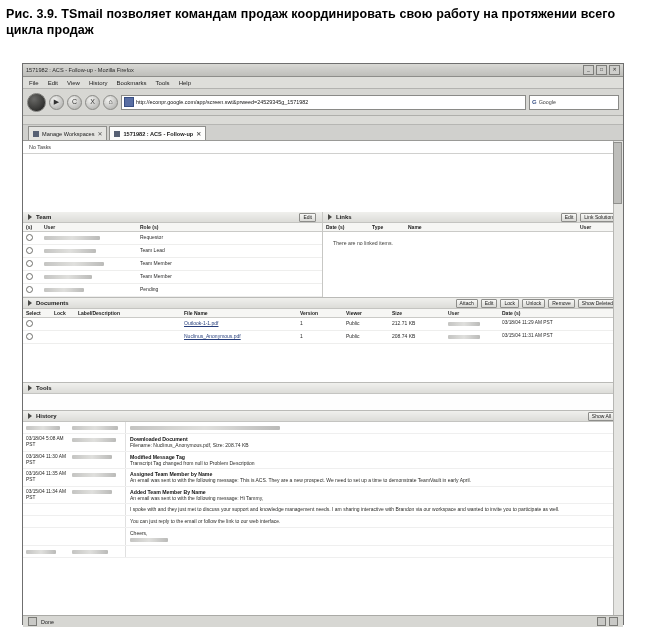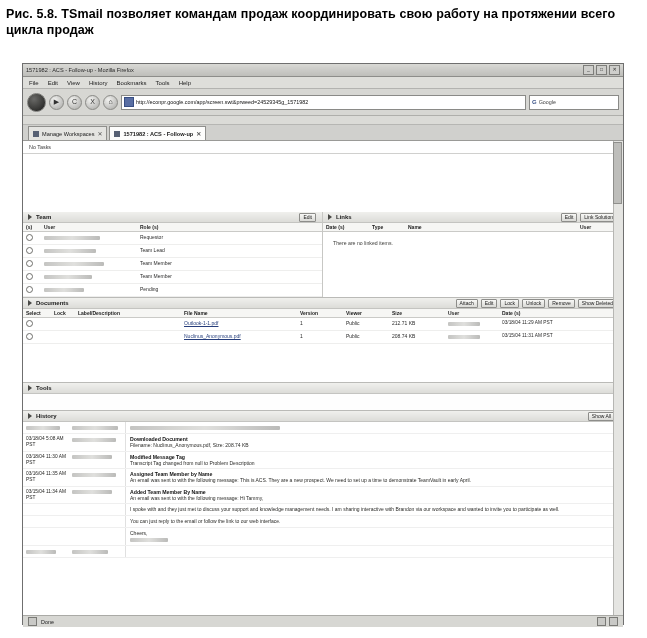--- a/index.html
+++ b/index.html
@@ -383,21 +383,21 @@
     border: 1px solid #7a7a75;
     background: #c8c8c3;
   }
   .statusbar .right { margin-left: auto; display: flex; gap: 3px; }
 </style>
 </head>
 <body>
 
 <div class="page">
 
-  <div class="caption">Рис. 5.8. TSmail позволяет командам продаж координировать свою работу на протяжении всего цикла продаж</div>
+  <div class="caption">Рис. 3.9. TSmail позволяет командам продаж координировать свою работу на протяжении всего цикла продаж</div>
 
   <div class="shot">
 
     <div class="titlebar">
       <div class="t-text">1571982 : ACS - Follow-up - Mozilla Firefox</div>
       <div class="winbtns">
         <div class="winbtn">_</div>
         <div class="winbtn">□</div>
         <div class="winbtn">✕</div>
       </div>

